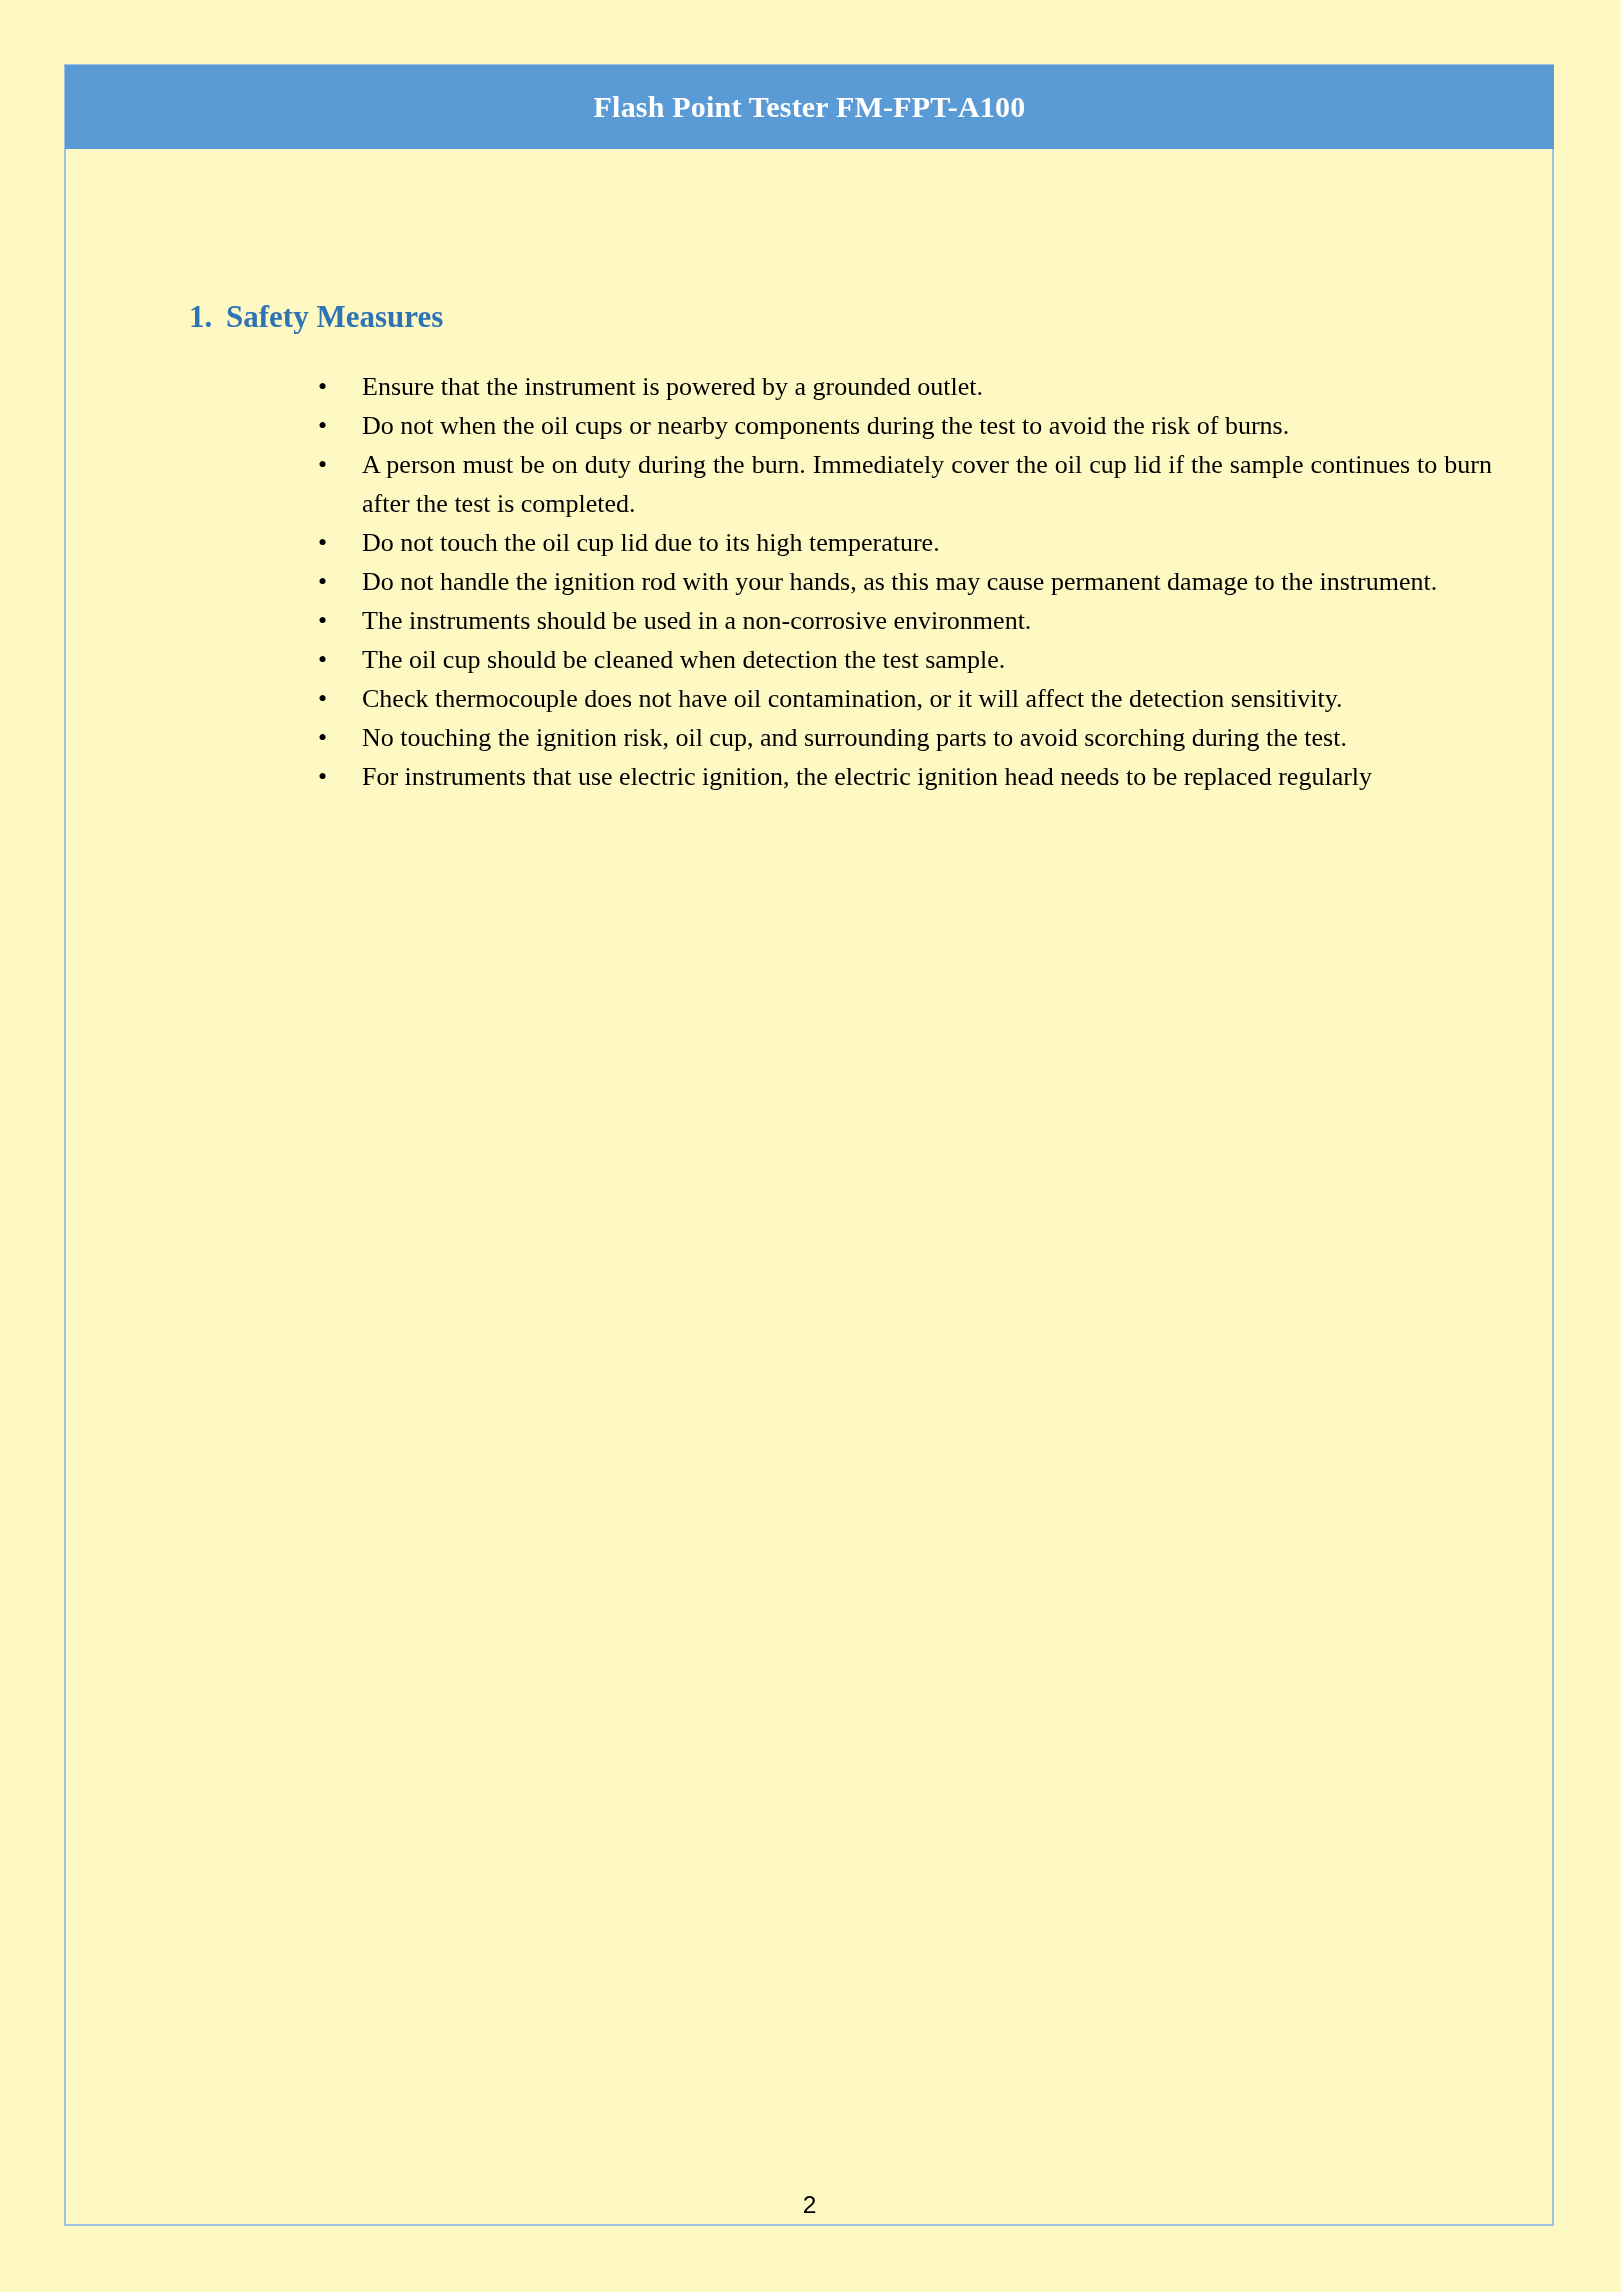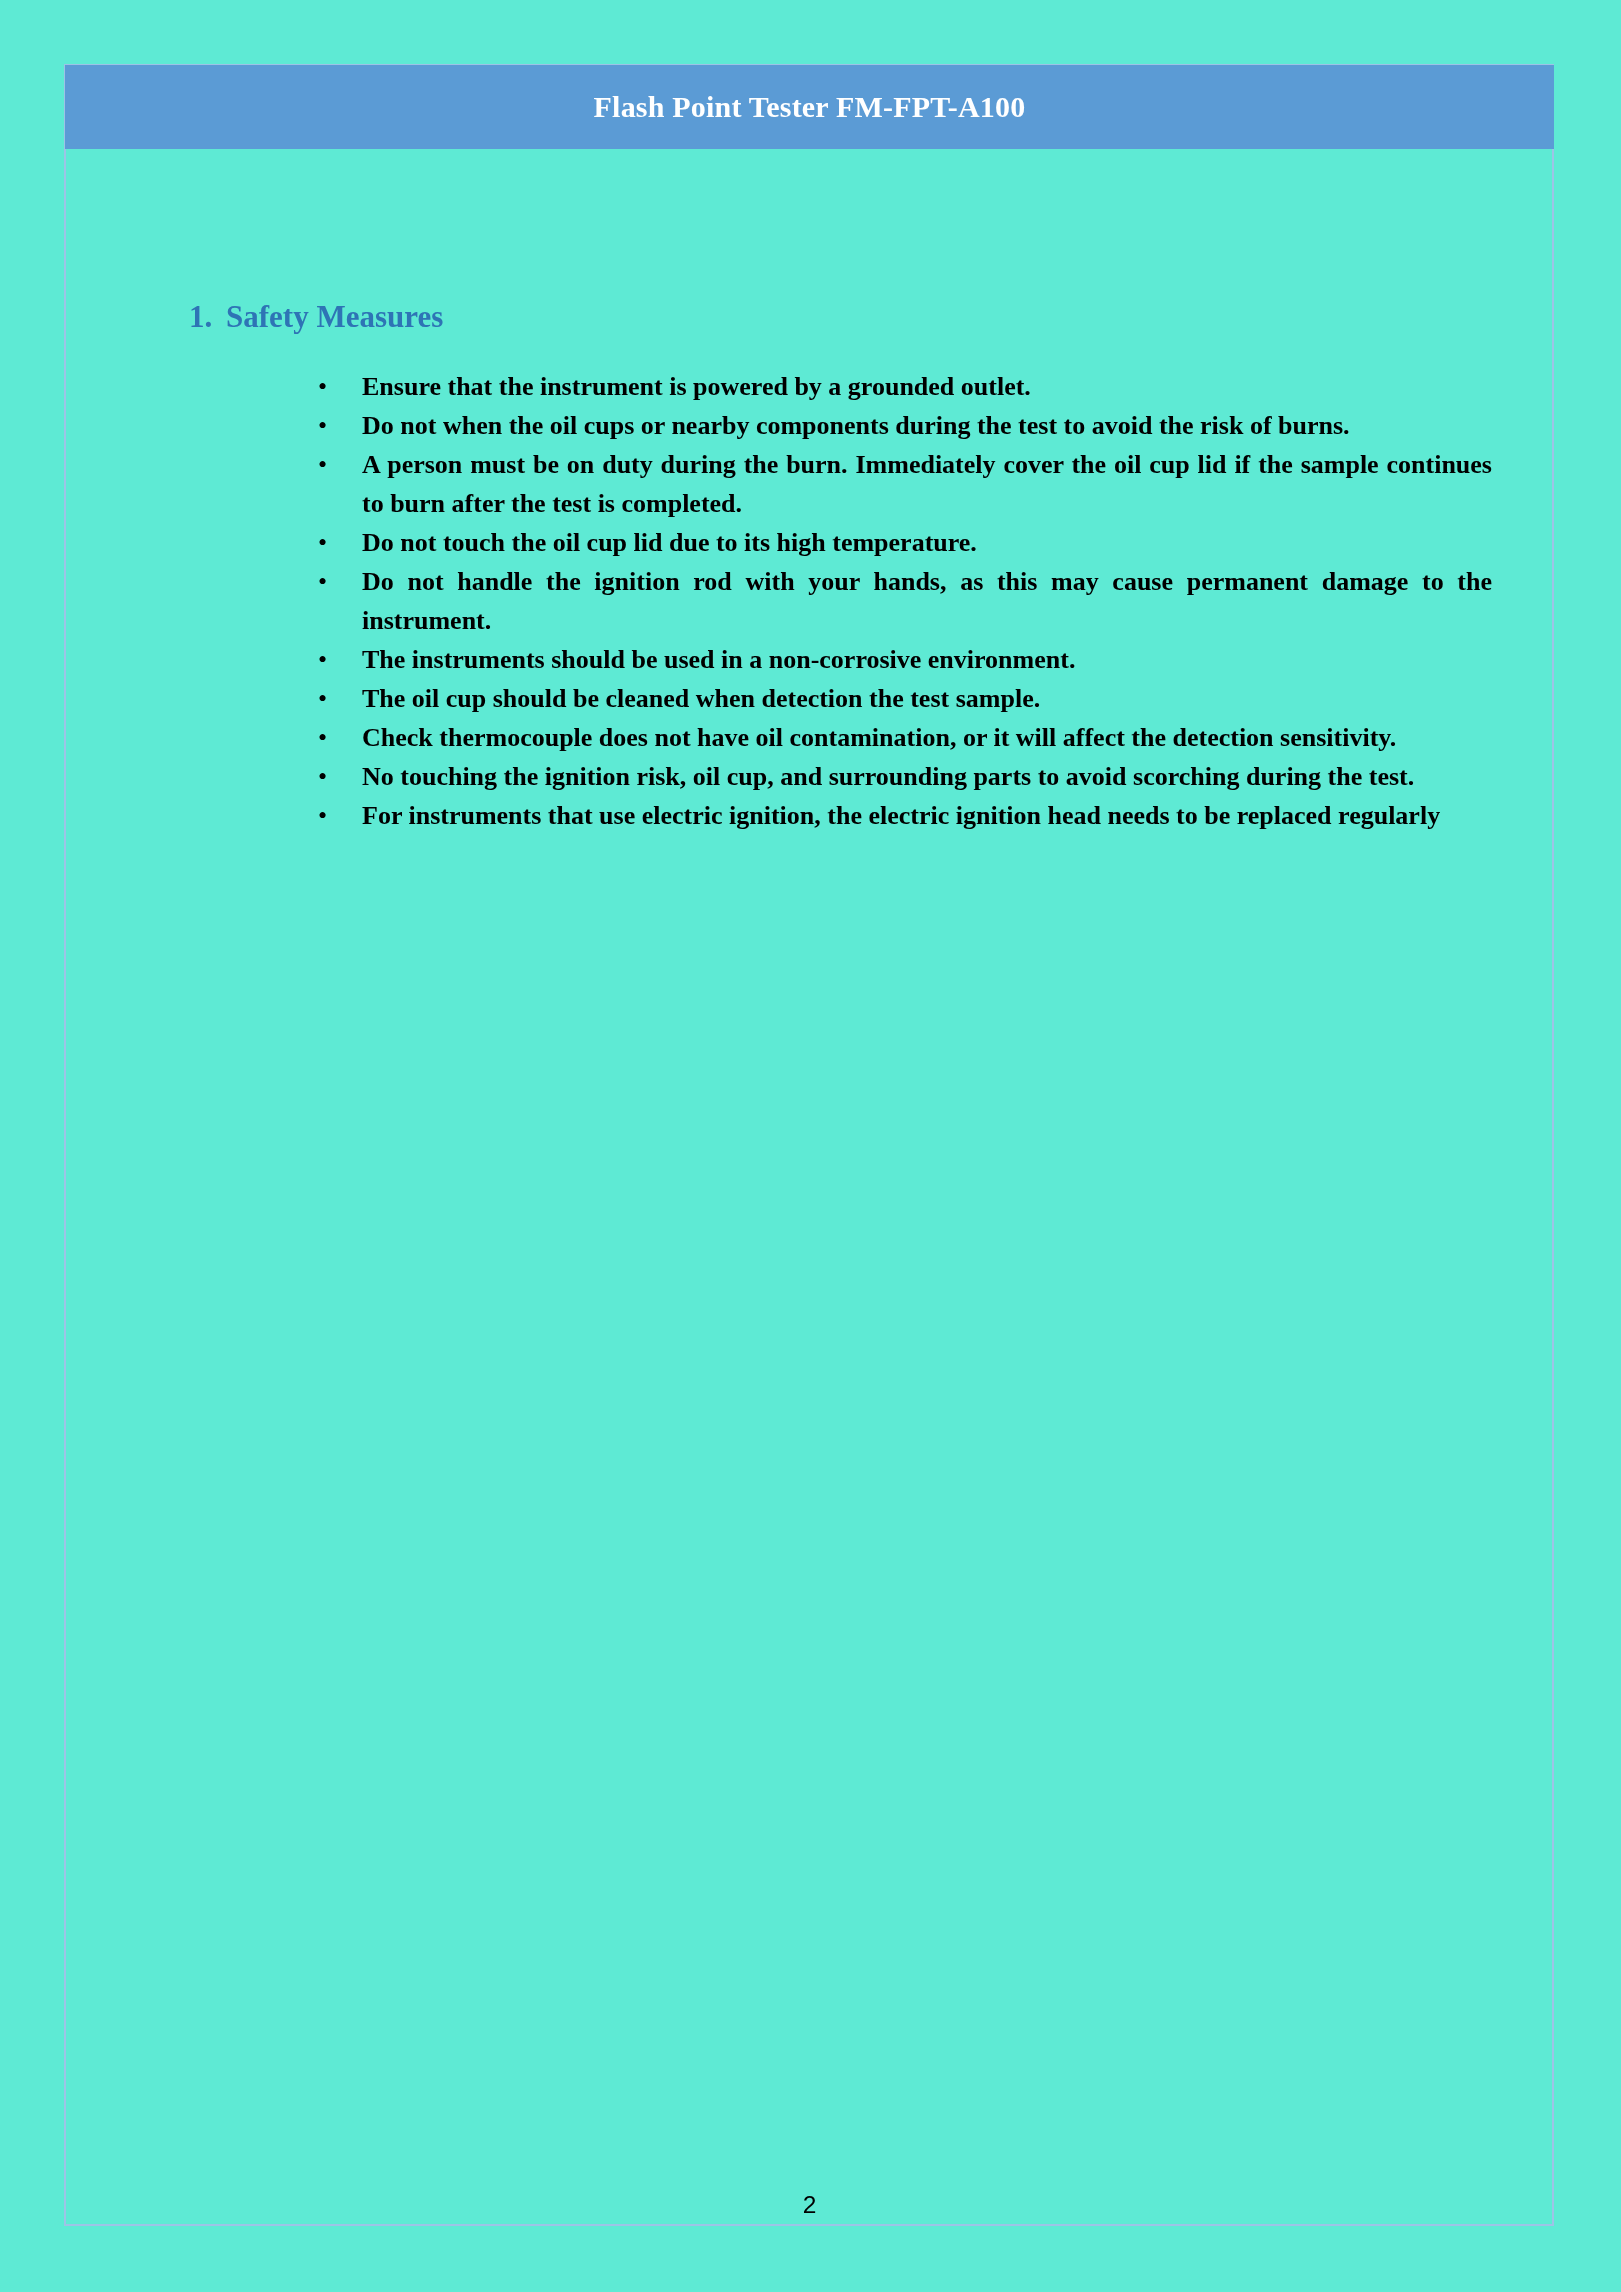--- a/index.html
+++ b/index.html
@@ -11,21 +11,21 @@
     width: 1621px;
     height: 2293px;
     font-family: "Liberation Serif", serif;
     -webkit-font-smoothing: antialiased;
   }
 
   .page {
     position: relative;
     width: 1621px;
     height: 2293px;
-    background: #5eead4;
+    background: #fef9c3;
     box-sizing: border-box;
   }
 
   
   .page-frame {
     position: absolute;
     left: 64px;
     top: 64px;
     width: 1490px;
     height: 2162px;
@@ -105,21 +105,21 @@
   .bullet-item.no-justify { text-align: left; }
   .bullet-marker {
     position: absolute;
     left: 67px;
     top: 0;
     font-family: "Liberation Serif", serif;
     font-size: 26px;
     line-height: 39px;
     color: #000000;
   }
-  .bullet-text { display: block; font-weight: bold; }
+  .bullet-text { display: block; }
 
   
   .page-footer {
     position: absolute;
     left: 0;
     top: 2042px;
     width: 1489px;
     text-align: center;
   }
   .page-number {

